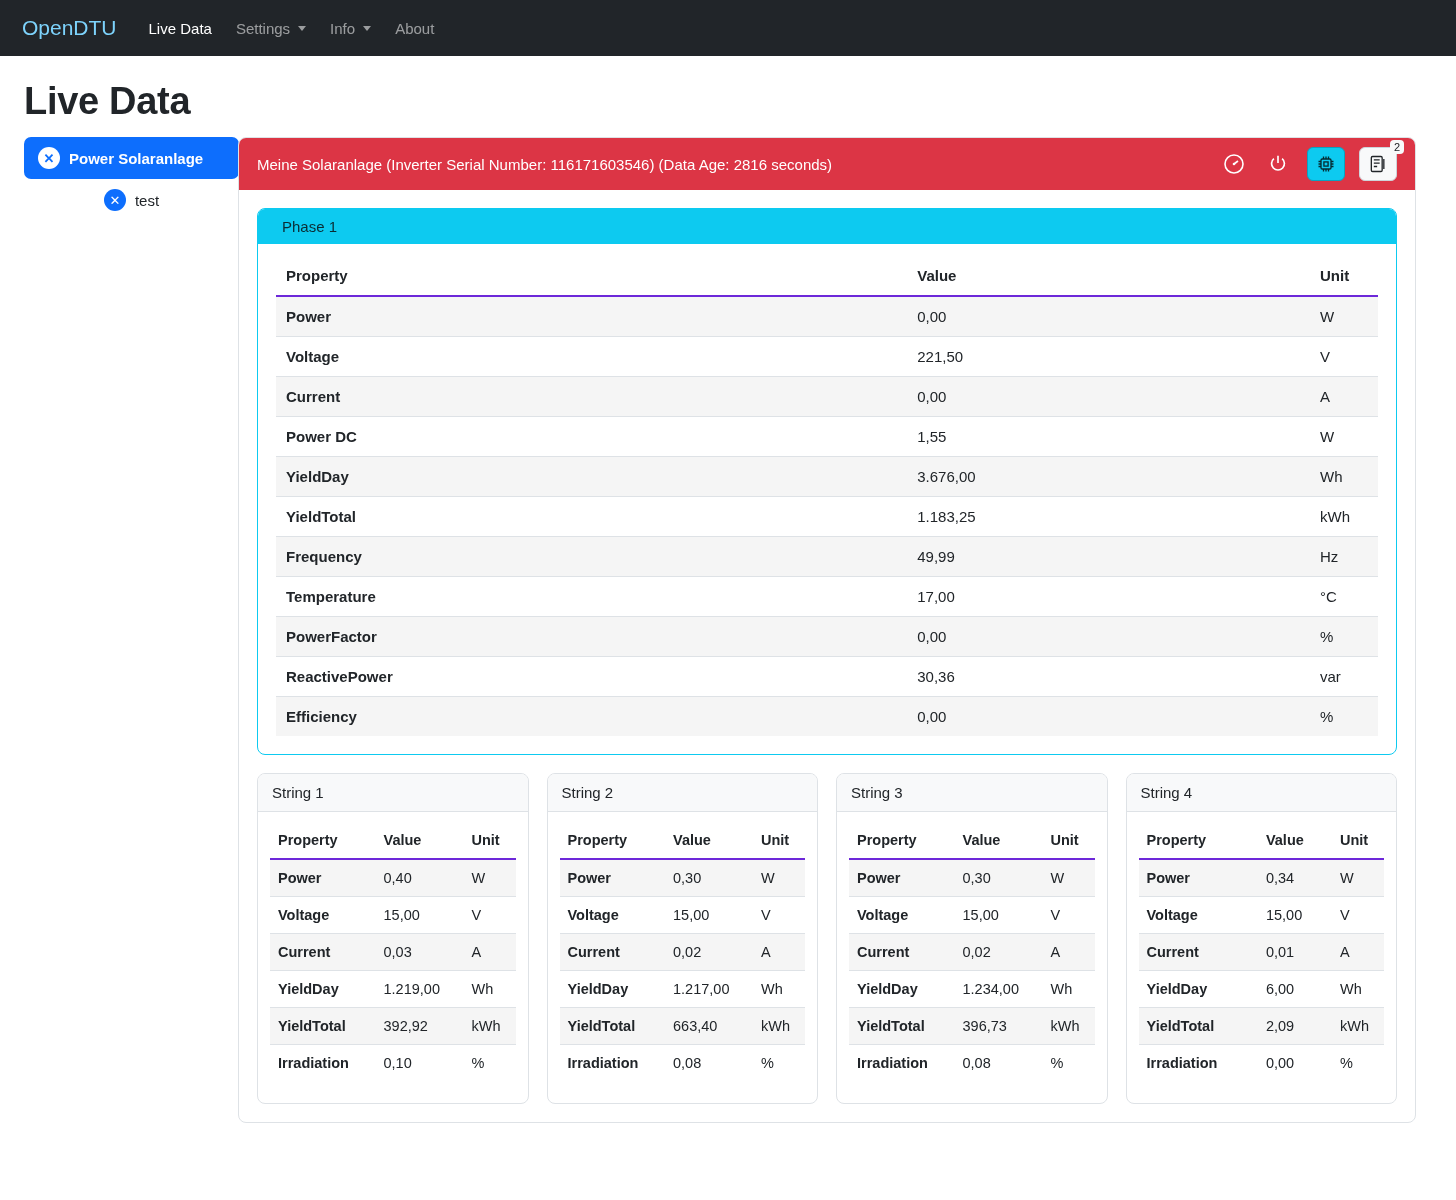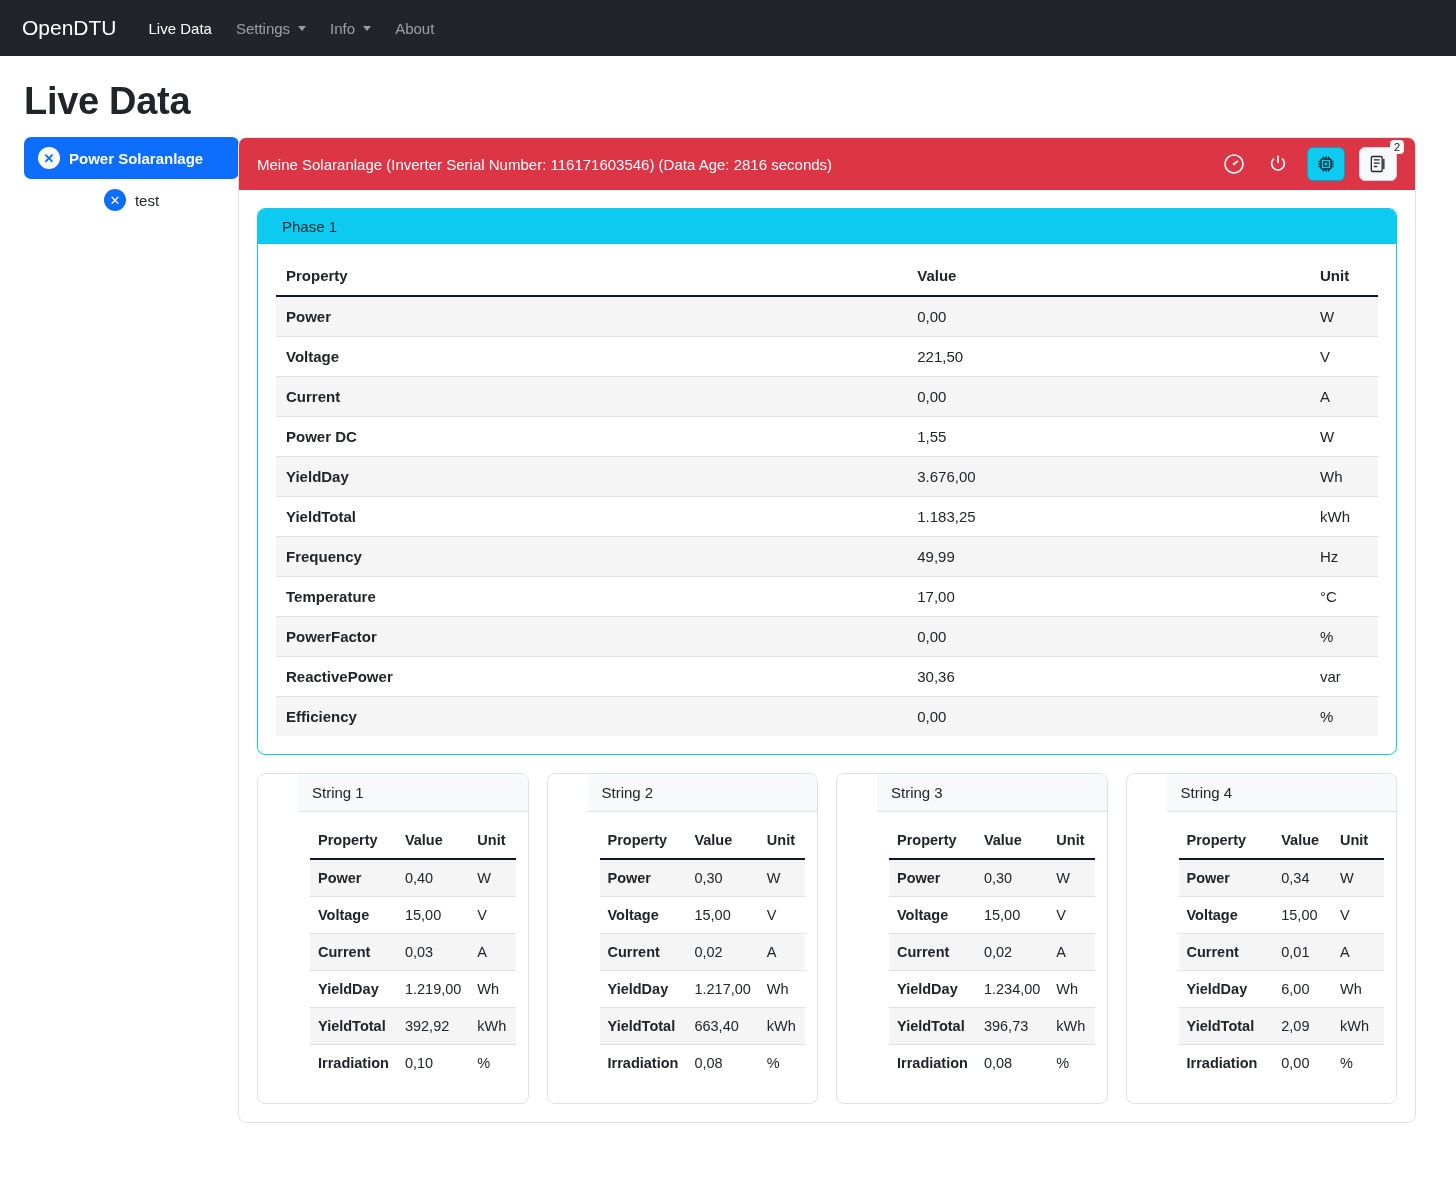--- a/index.html
+++ b/index.html
@@ -16,21 +16,21 @@
   .navbar {
     height: 56px;
     background: #212529;
     display: flex;
     align-items: center;
     padding: 0 14px;
     color: #ffffff;
   }
   .navbar-brand {
     font-size: 21px;
-    color: #ffffff;
+    color: #7dd3fc;
     margin-right: 20px;
     padding-left: 8px;
     white-space: nowrap;
   }
   .nav-item {
     font-size: 15px;
     color: rgba(255,255,255,0.55);
     padding: 8px 12px;
     white-space: nowrap;
     display: flex;
@@ -174,21 +174,21 @@
     border-collapse: collapse;
     font-size: 15px;
   }
   table.data th, table.data td {
     padding: 11px 12px;
     text-align: left;
     border-top: 1px solid #dee2e6;
   }
   table.data thead th {
     border-top: 0;
-    border-bottom: 2px solid #0f172a;
+    border-bottom: 2px solid #6d28d9;
     font-weight: bold;
   }
   table.data tbody tr:nth-child(odd) { background: #f5f5f5; }
   table.data .prop { font-weight: bold; }
   table.data .val { text-align: left; white-space: nowrap; }
   table.data .unit { width: 70px; }
   .phase-table-wrap { padding: 12px 18px 18px 18px; }
   .phase-table-wrap table.data th:first-child,
   .phase-table-wrap table.data td:first-child { padding-left: 10px; }
 
@@ -199,21 +199,20 @@
     gap: 18px;
     margin-top: 18px;
   }
   .string-card {
     border: 1px solid #dee2e6;
     border-radius: 8px;
     background: #fff;
     overflow: hidden;
     display: flex;
     flex-direction: column;
-    padding-left: 40px;
   }
   .string-head {
     background: #f8f9fa;
     border-bottom: 1px solid #dee2e6;
     padding: 10px 14px;
     font-size: 15px;
     color: #212529;
   }
   .string-body { padding: 10px 12px 22px 12px; }
   .string-body table.data { font-size: 14.5px; }

